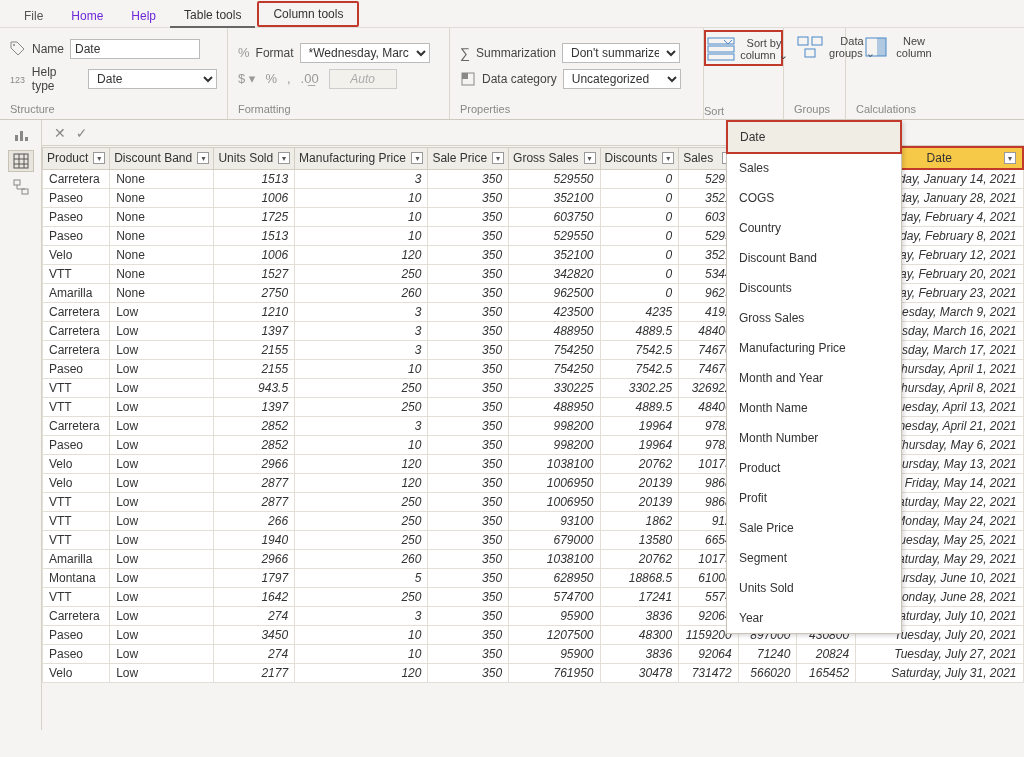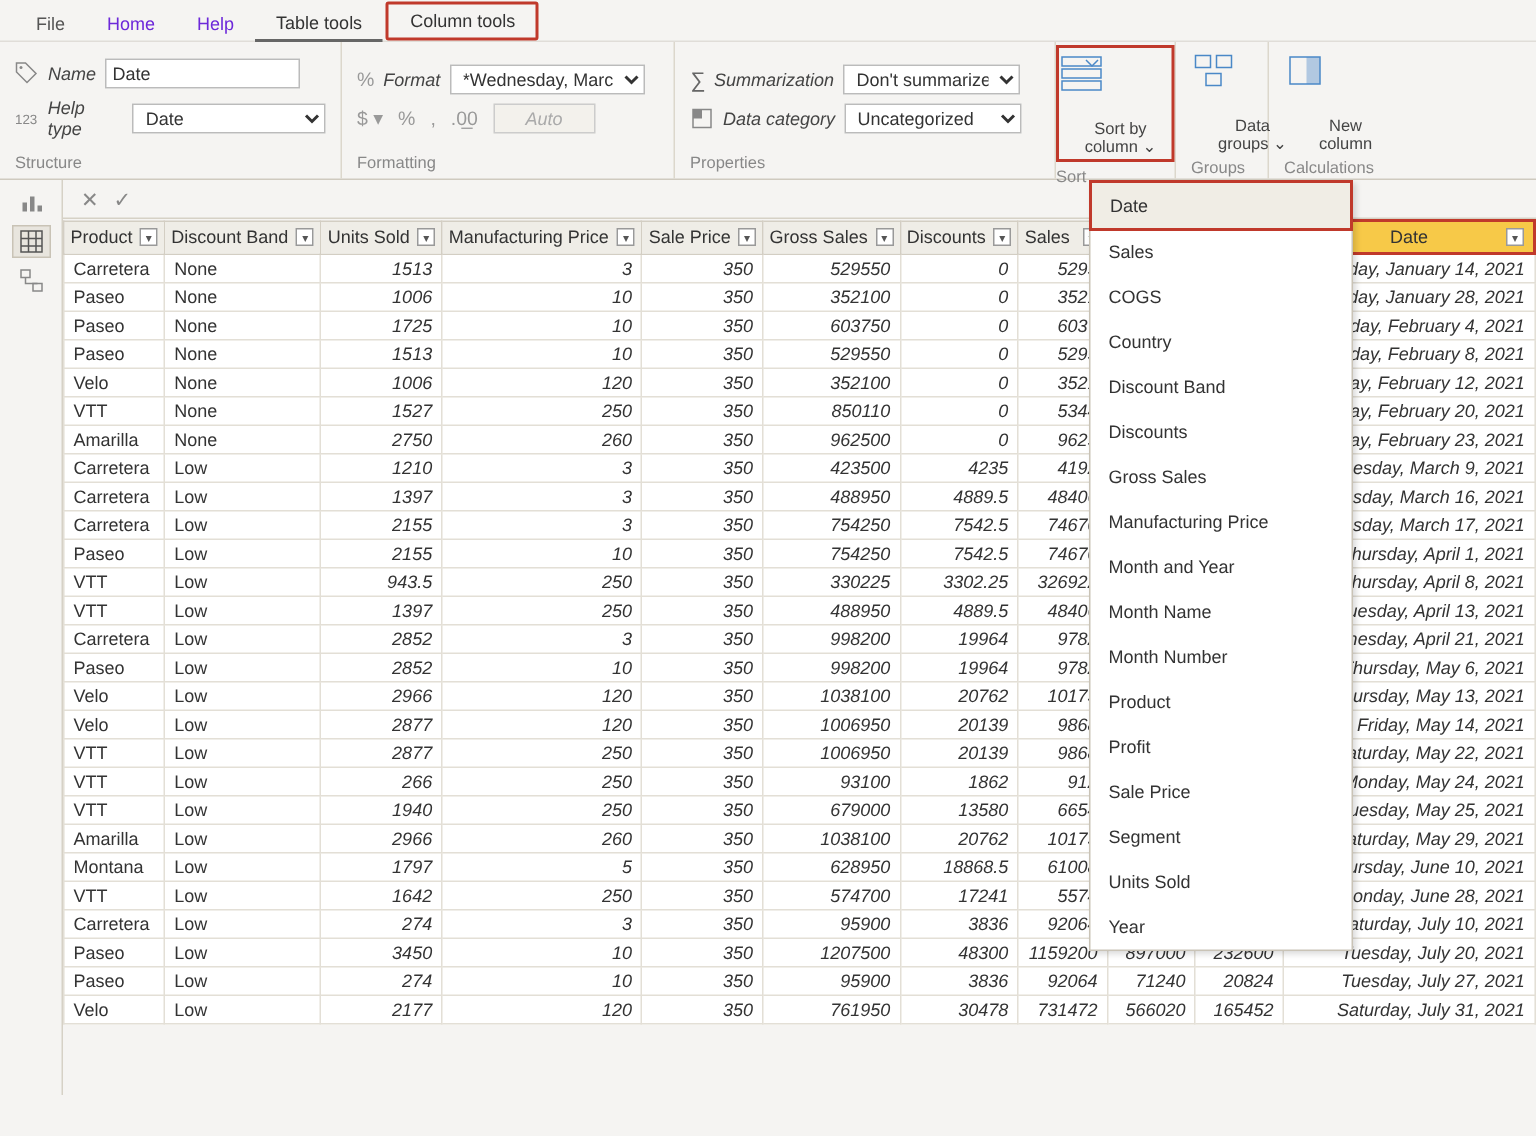--- a/index.html
+++ b/index.html
@@ -13,29 +13,29 @@
   .menuitem.column-tools { color:#333; border:2px solid #c0392b; border-radius:2px; margin-left:2px; }
 
   
   .ribbon { display:flex; align-items:stretch; height:92px; background:#f5f4f2; border-bottom:1px solid #cfcabf; }
   .group { display:flex; flex-direction:column; justify-content:space-between; padding:4px 10px; border-right:1px solid #dcd7cc; }
   .group:last-child{border-right:none;}
   .group-label { font-size:11px; color:#888; margin-top:4px; }
   .group-body { flex:1; display:flex; flex-direction:column; justify-content:center; gap:6px; }
   .row { display:flex; align-items:center; gap:6px; }
   .icon-sm { width:16px; height:16px; }
-  .lbl { color:#444; font-size:12px;font-style:italic; }
+  .lbl { color:#444; font-size:12px; }
   input.txt, select.sel { border:1px solid #bbb; background:#fff; height:20px; font-size:12px; padding:1px 4px; color:#333;}
   .txt.w130{width:130px;}
   .sel.w130{width:130px;}
   .sel.w120{width:118px;}
   .auto-box { border:1px solid #ccc; background:#f3f1ec; color:#aaa; width:68px; height:20px; display:inline-flex; align-items:center; justify-content:center; font-style:italic;}
   .fmt-glyph { color:#999; font-size:13px; }
 
-  .bigbtn { display:flex; flex-direction:column; justify-content:center; width:82px; gap:18px; color:#444; cursor:pointer; padding-top:2px;}
+  .bigbtn { display:flex; flex-direction:row; align-items:center; justify-content:center; width:82px; gap:4px; color:#444; cursor:pointer; padding-top:2px;}
   .bigbtn.dim{color:#bbb;}
   .bigbtn .cap{font-size:11px; line-height:12px; text-align:center;}
   .bigbtn svg{width:30px;height:26px;}
   .sortby-wrap { border:2px solid #c0392b; padding:2px 0; }
 
   
   .fxbar { display:flex; align-items:center; height:26px; border-bottom:1px solid #d6d1c6; }
   .leftstrip { width:42px; display:flex; flex-direction:column; align-items:center; gap:4px; height:610px; background:#f5f4f2; border-right:1px solid #d6d1c6; padding-top:4px;}
   .leftstrip div{width:26px;height:22px;display:flex;align-items:center;justify-content:center;border:1px solid transparent;color:#777;}
   .leftstrip div.sel{background:#e8e5de;border-color:#c9c3b6;}
@@ -329,21 +329,21 @@
             <td class="num"></td>
             <td class="num"></td>
             <td class="date">Friday, February 12, 2021</td>
           </tr>
           <tr>
             <td>VTT</td>
             <td>None</td>
             <td class="num">1527</td>
             <td class="num">250</td>
             <td class="num">350</td>
-            <td class="num">850110</td>
+            <td class="num">342820</td>
             <td class="num">0</td>
             <td class="num">5344</td>
             <td class="num"></td>
             <td class="num"></td>
             <td class="date">Saturday, February 20, 2021</td>
           </tr>
           <tr>
             <td>Amarilla</td>
             <td>None</td>
             <td class="num">2750</td>
@@ -580,21 +580,21 @@
           <tr>
             <td>Paseo</td>
             <td>Low</td>
             <td class="num">3450</td>
             <td class="num">10</td>
             <td class="num">350</td>
             <td class="num">1207500</td>
             <td class="num">48300</td>
             <td class="num">1159200</td>
             <td class="num">897000</td>
-            <td class="num">232600</td>
+            <td class="num">430800</td>
             <td class="date">Tuesday, July 20, 2021</td>
           </tr>
           <tr>
             <td>Paseo</td>
             <td>Low</td>
             <td class="num">274</td>
             <td class="num">10</td>
             <td class="num">350</td>
             <td class="num">95900</td>
             <td class="num">3836</td>

